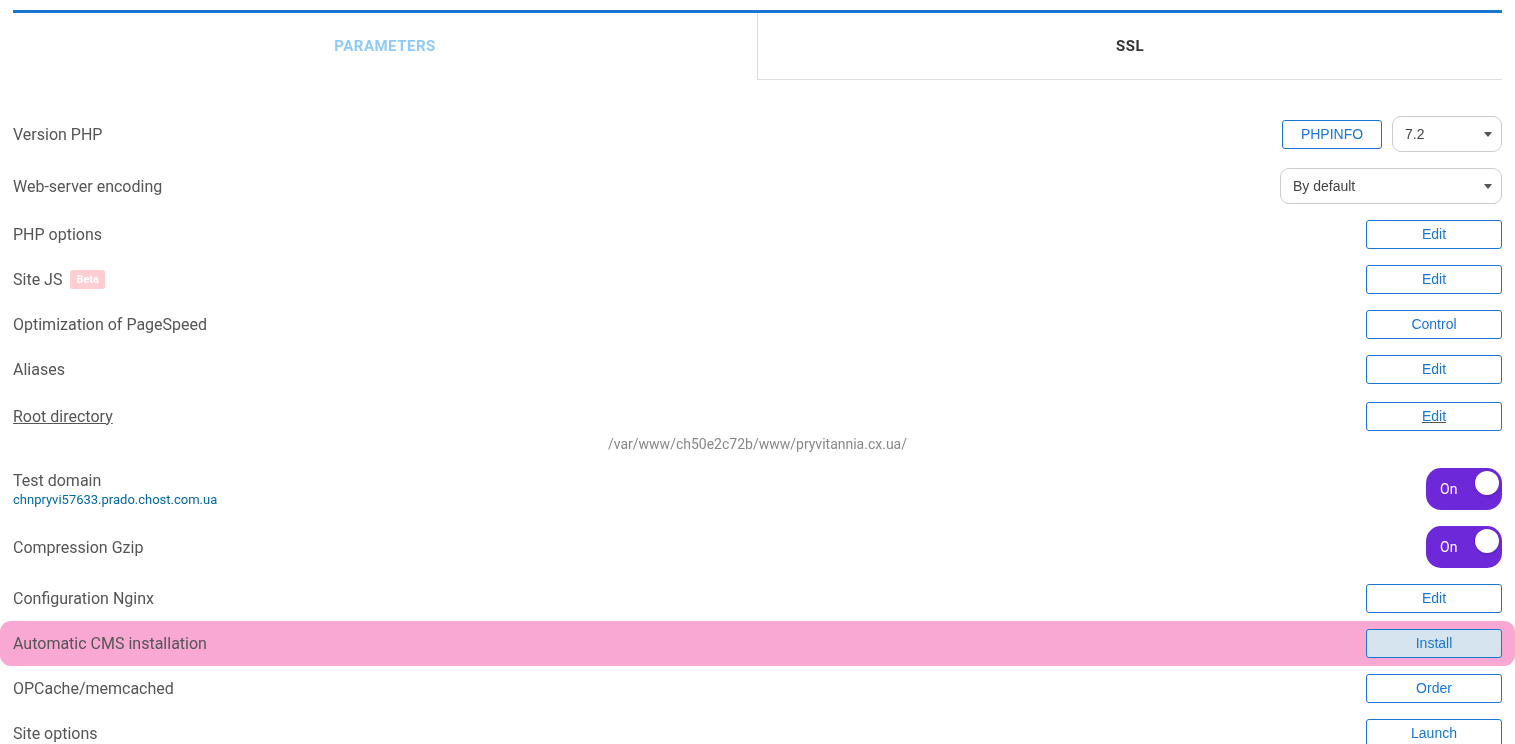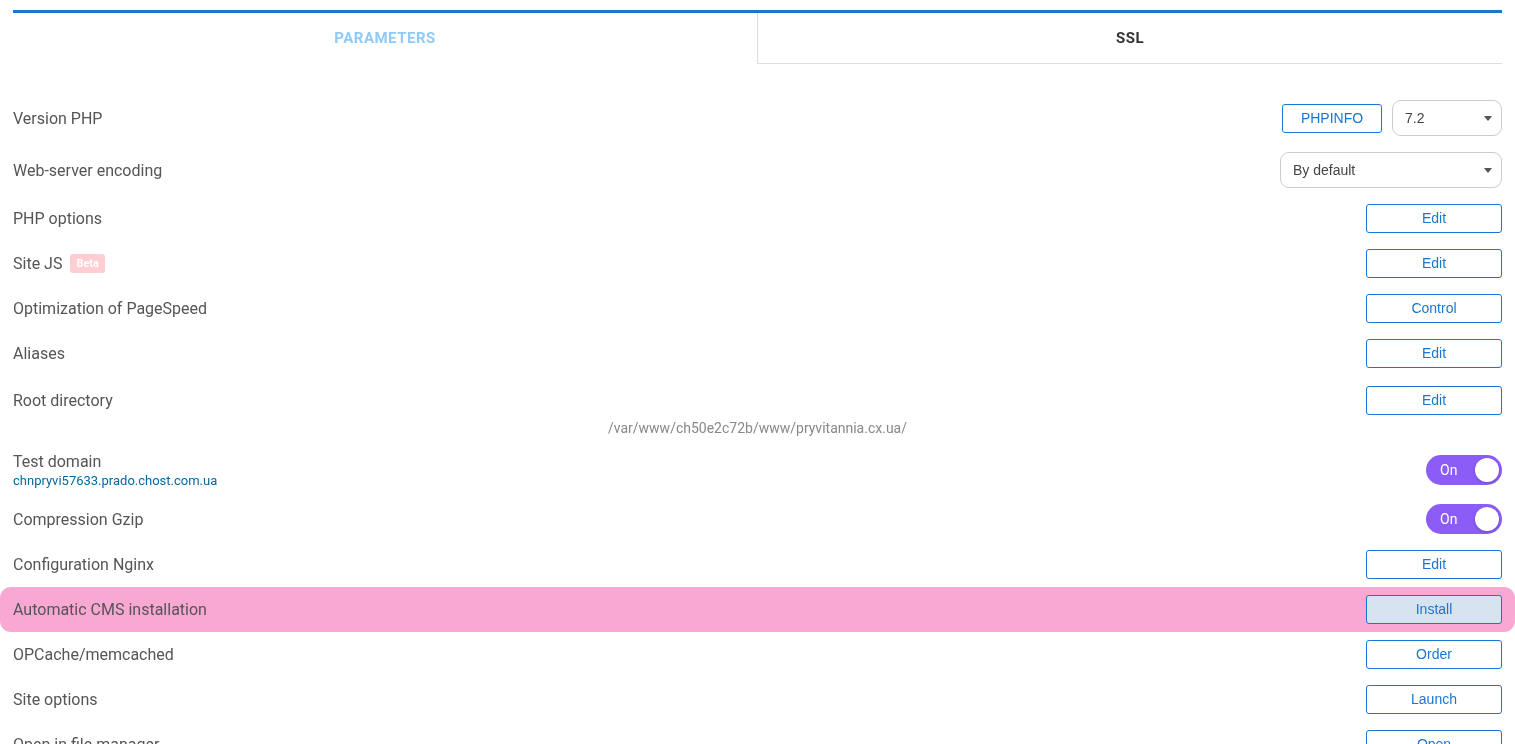--- a/index.html
+++ b/index.html
@@ -12,21 +12,21 @@
   .container {
     padding: 10px 13px 30px 13px;
   }
   .tabs {
     display: flex;
     border-top: 3px solid #1976d2;
   }
   .tab {
     flex: 1;
     text-align: center;
-    padding: 16px 0;
+    padding: 24px 0;
     font-size: 15px;
     font-weight: 700;
     letter-spacing: 0.5px;
     background: #fff;
     border-bottom: 1px solid #ddd;
     cursor: pointer;
     color: #333;
   }
   .tab.active {
     color: #90caf9;
@@ -115,23 +115,23 @@
     border-radius: 3px;
   }
   .sublink {
     color: #0369a1;
     font-size: 13px;
     text-decoration: none;
     margin-top: 2px;
   }
   .toggle {
     width: 76px;
-    height: 30px;
+    height: 42px;
     border-radius: 15px;
-    background: #8b5cf6;
+    background: #6d28d9;
     position: relative;
     cursor: pointer;
     display: flex;
     align-items: center;
   }
   .toggle .knob {
     width: 24px;
     height: 24px;
     background: #fff;
     border-radius: 50%;
@@ -216,21 +216,21 @@
       </div>
     </div>
 
     <div class="row">
       <div class="row-label">Aliases</div>
       <div class="row-controls">
         <button class="btn">Edit</button>
       </div>
     </div>
 
-    <div class="row" style="padding-bottom:0;">
+    <div class="row" style="padding-bottom:0;text-decoration:underline;">
       <div class="row-label">Root directory</div>
       <div class="row-controls">
         <button class="btn">Edit</button>
       </div>
     </div>
     <div class="root-path">/var/www/ch50e2c72b/www/pryvitannia.cx.ua/</div>
 
     <div class="row">
       <div class="row-label">
         <span>Test domain</span>

